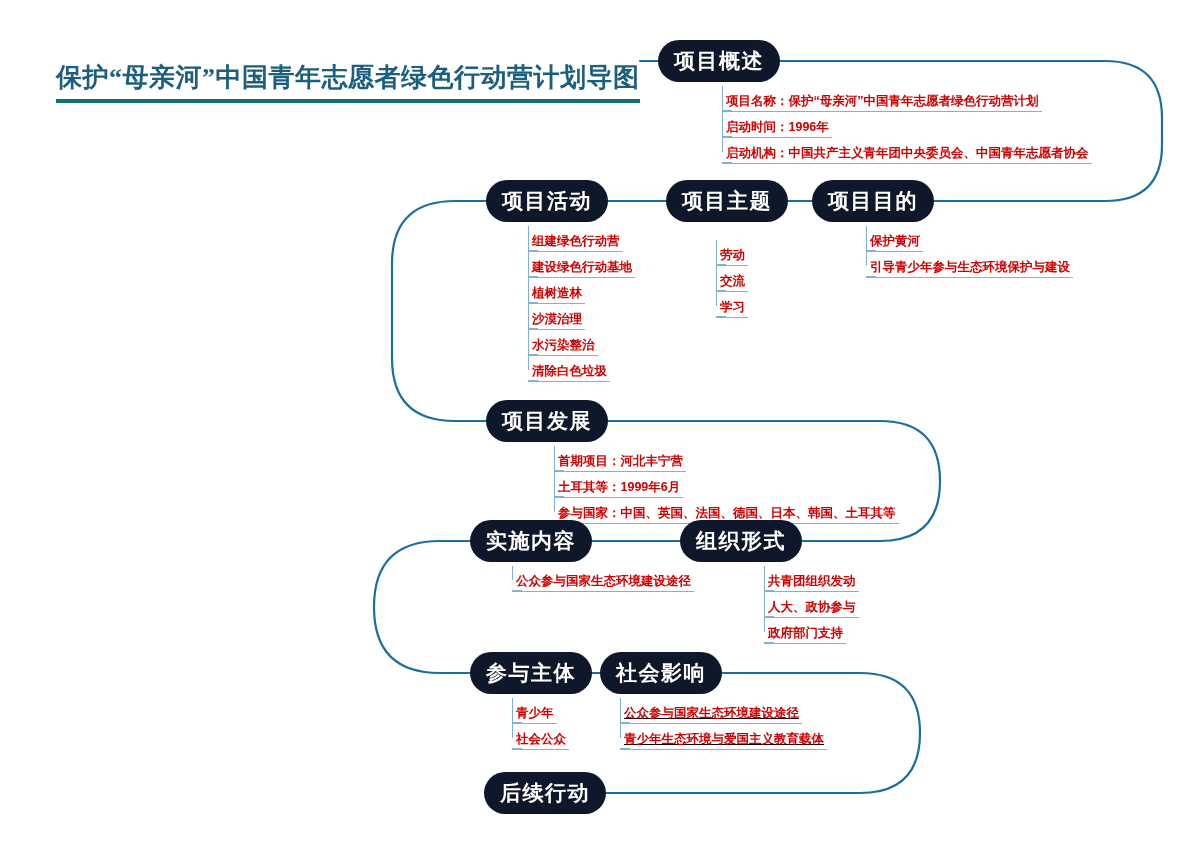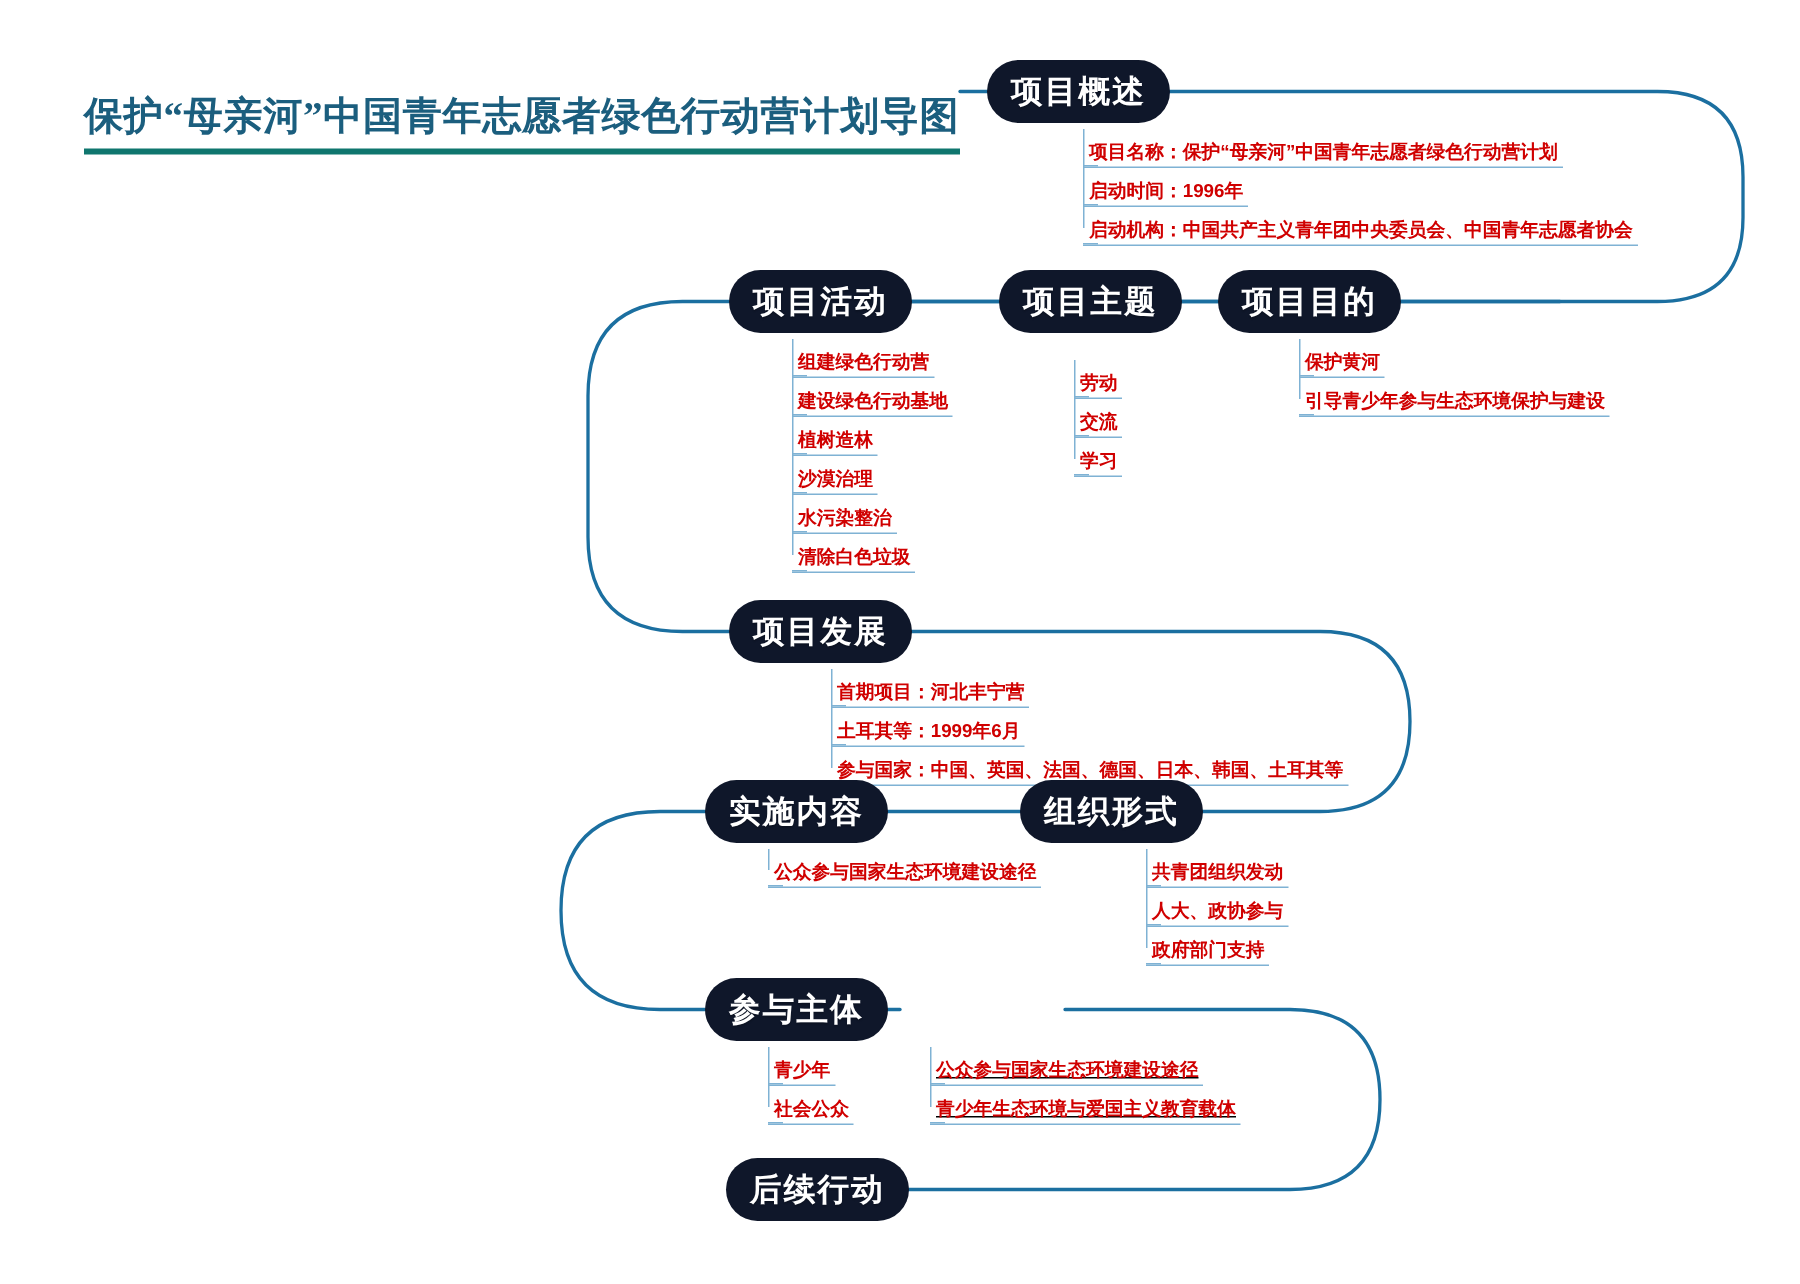--- a/index.html
+++ b/index.html
@@ -261,20 +261,23 @@
     <div class="child">
       <div class="stub" style="top:24px;"></div>
       <span class="child-text">青少年</span>
     </div>
     <div class="child">
       <div class="stub" style="top:24px;"></div>
       <span class="child-text">社会公众</span>
     </div>
   </div>
 
+  <div class="node" style="left:600px; top:652px;">
+    <span>社会影响</span>
+  </div>
   <div class="children" style="left:620px; top:698px;text-decoration:underline;">
     <div class="spine" style="height:40px;"></div>
     <div class="child">
       <div class="stub" style="top:24px;"></div>
       <span class="child-text">公众参与国家生态环境建设途径</span>
     </div>
     <div class="child">
       <div class="stub" style="top:24px;"></div>
       <span class="child-text">青少年生态环境与爱国主义教育载体</span>
     </div>

